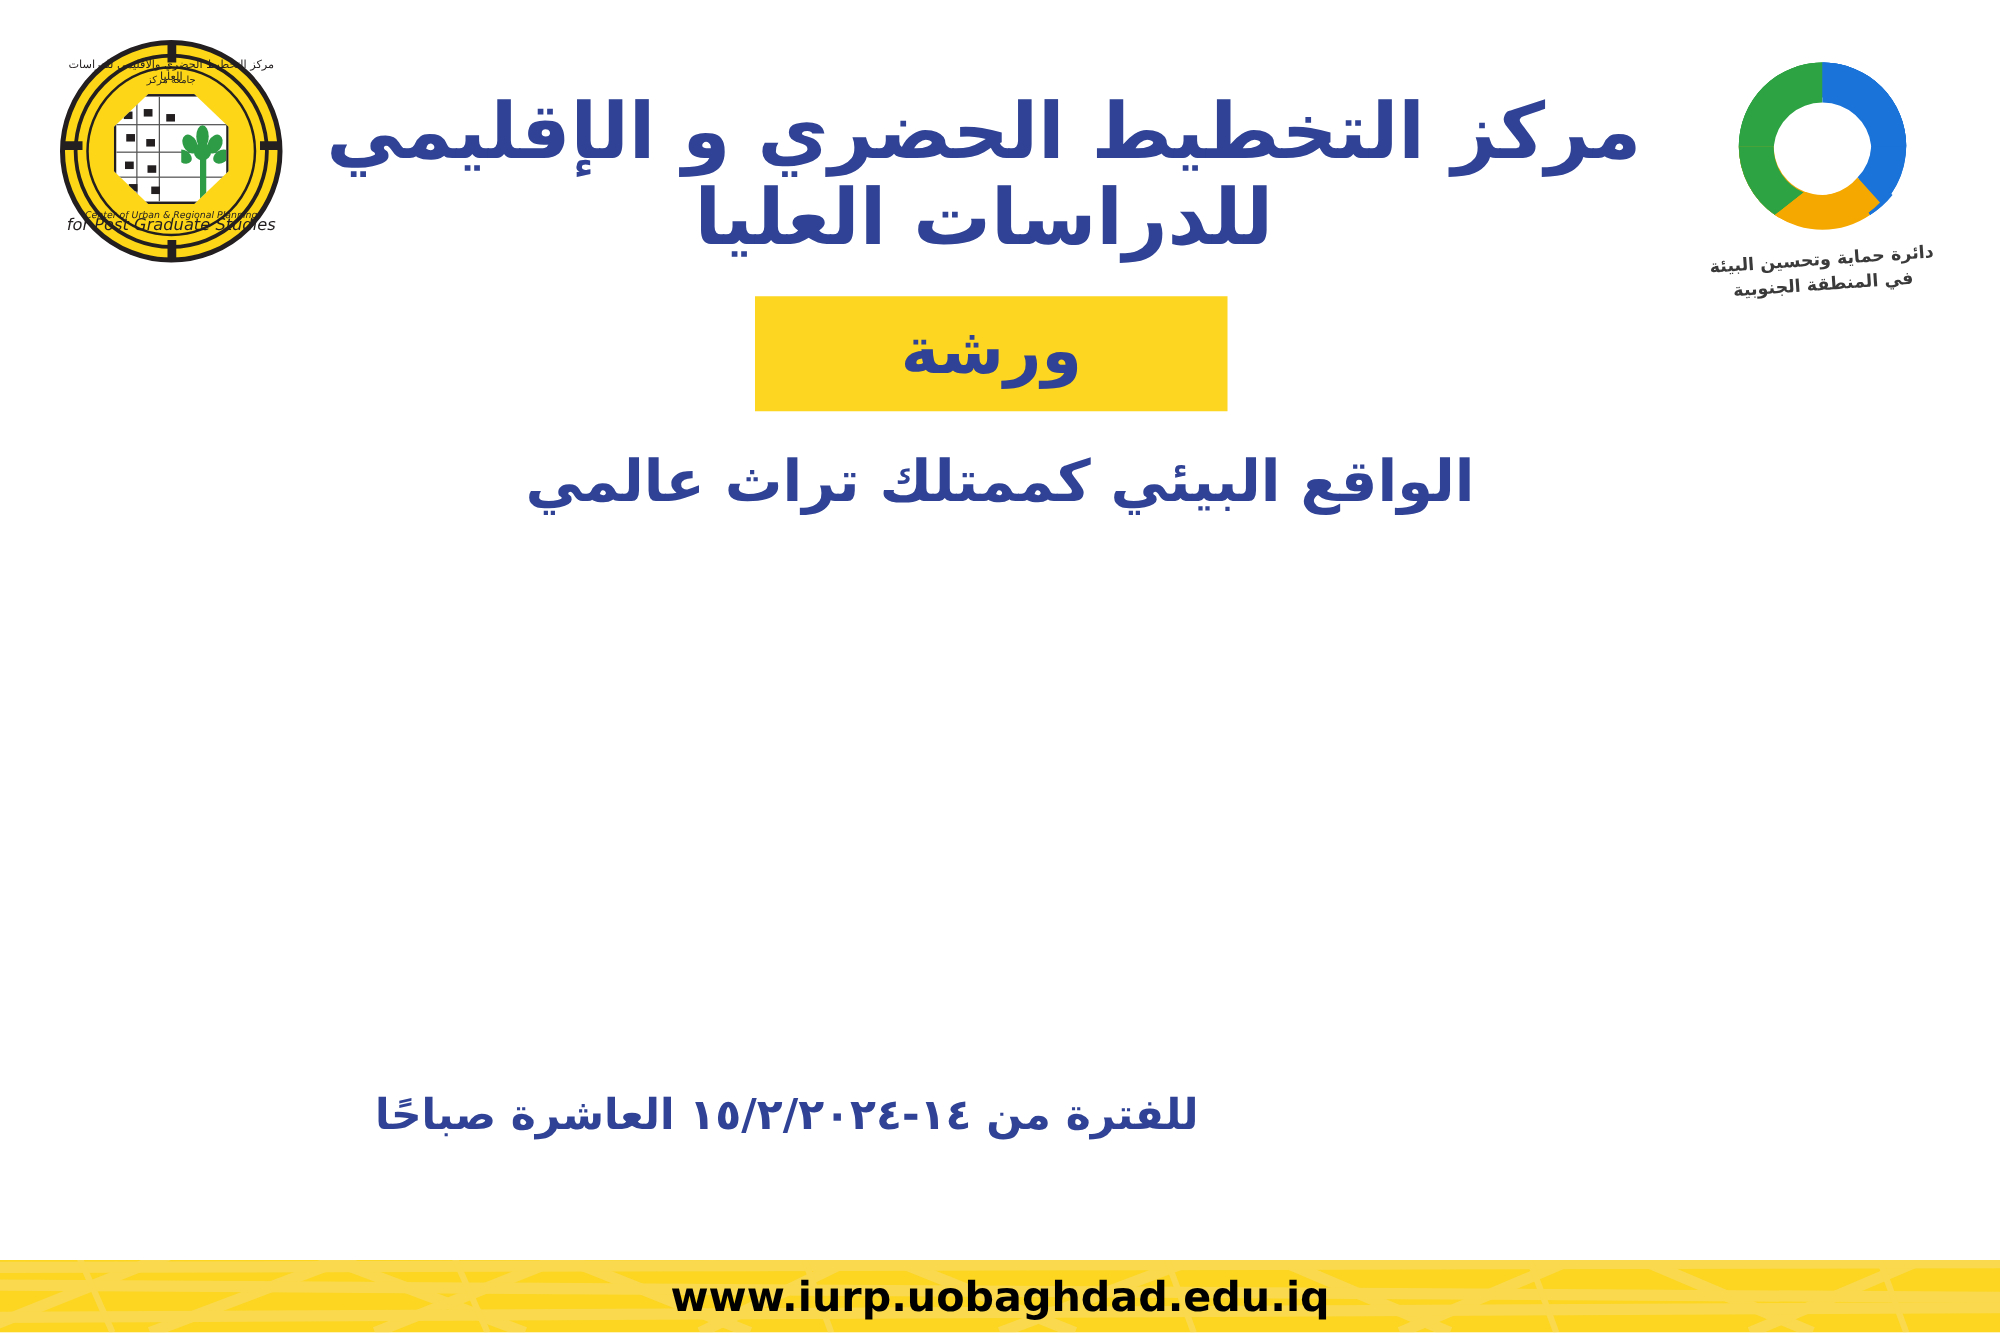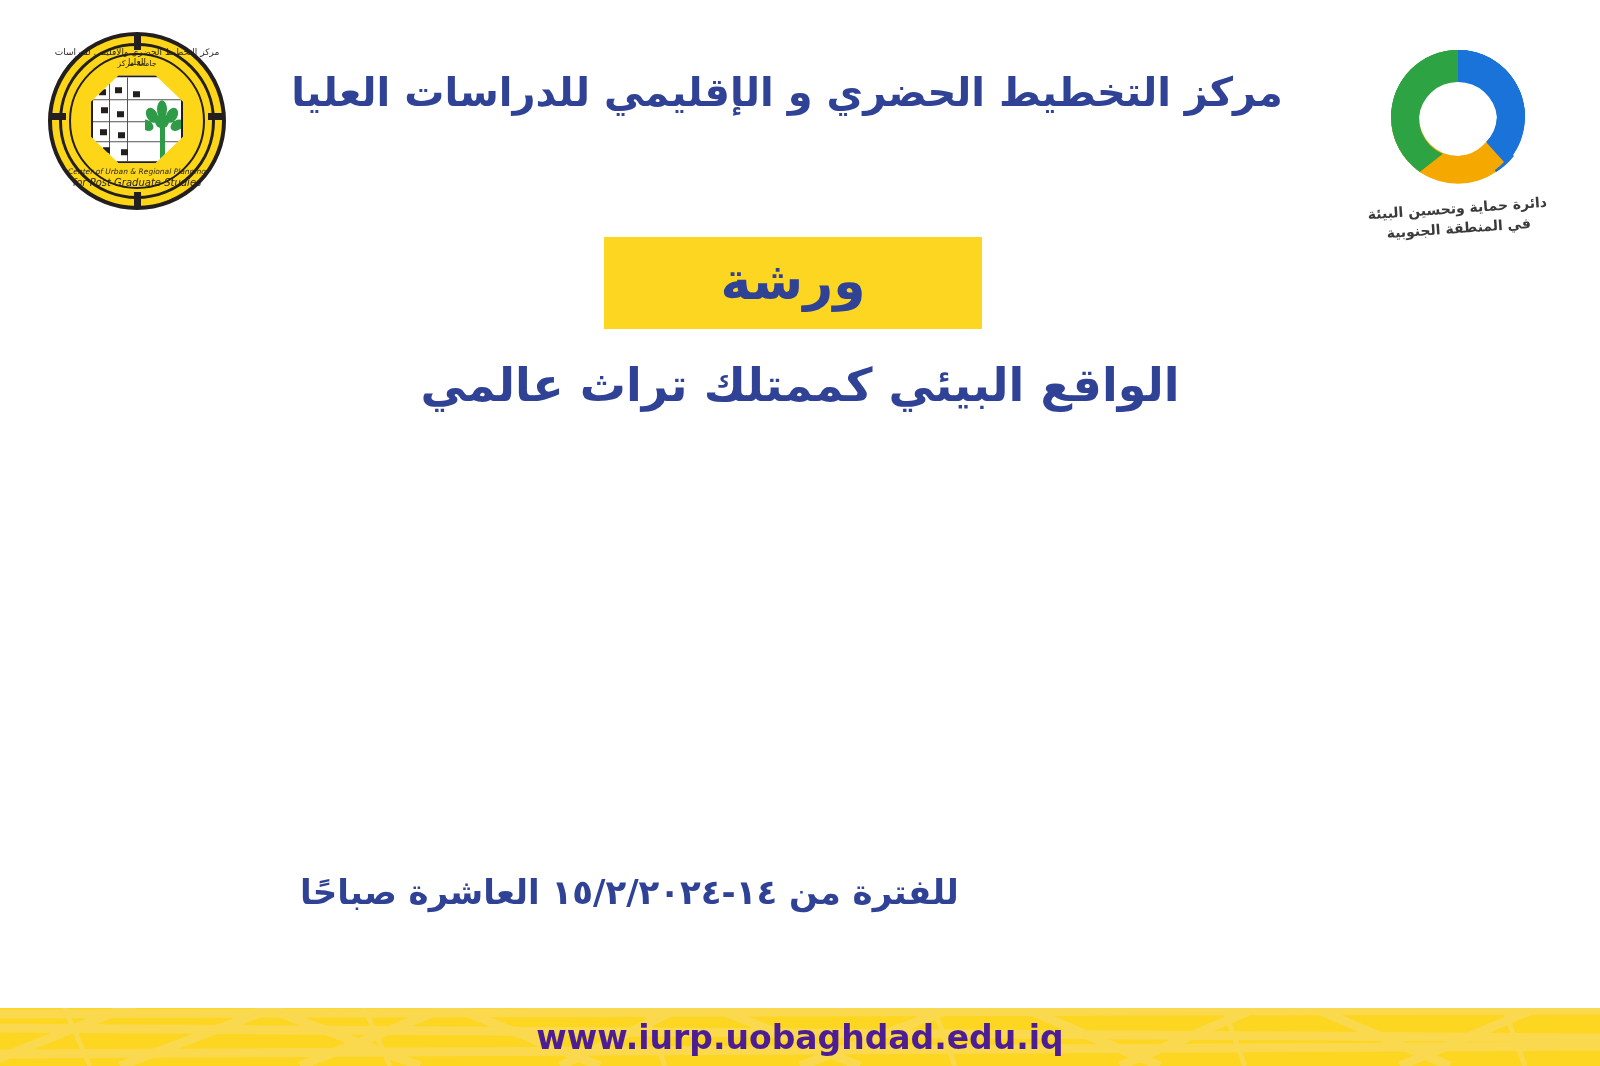--- a/index.html
+++ b/index.html
@@ -29,21 +29,21 @@
     position:absolute; left:1352px; top:38px;
     width:212px; height:200px;
   }
   #header-title {
     position:absolute;
     left:232px; top:70px;
     width:1110px;
     text-align:center;
     color:#2F4295;
     font-weight:bold;
-    font-size:40px;
+    font-size:62px;
     line-height:1.12;
     letter-spacing:-0.5px;
     direction:rtl;
   }
 
   
   .seal {
     position:absolute; inset:0;
     border-radius:50%;
     background:#FCD617;
@@ -91,21 +91,21 @@
   .seal-txt {
     position:absolute;
     left:0; width:100%;
     text-align:center;
     color:#231f20;
     font-weight:normal;
   }
   .seal-txt.ar-top { top:15px; font-size:9px; }
   .seal-txt.ar-top2 { top:27px; font-size:8px; }
   .seal-txt.en1 { bottom:34px; font-size:7.5px; font-style:italic; }
-  .seal-txt.en2 { bottom:22px; font-size:10px; font-style:italic; }
+  .seal-txt.en2 { bottom:22px; font-size:13px; font-style:italic; }
 
   
   .triring { position:absolute; left:22px; top:0; width:168px; height:158px; }
   #logo-right-text {
     position:absolute;
     left:0; top:160px;
     width:212px;
     text-align:center;
     color:#3a3a3a;
     font-size:14px;
@@ -171,21 +171,21 @@
     left:0; top:1008px;
     width:1600px; height:58px;
     background:#FCD620;
     overflow:hidden;
   }
   #footer-pattern { position:absolute; inset:0; opacity:1; }
   #footer-url {
     position:relative;
     width:100%; height:100%;
     display:flex; align-items:center; justify-content:center;
-    color:#4c1d95;
+    color:#000000;
     font-size:33px;
     font-weight:bold;
     direction:ltr;
     letter-spacing:0px;
   }
 </style>
 </head>
 <body>
 
 <div id="poster">

